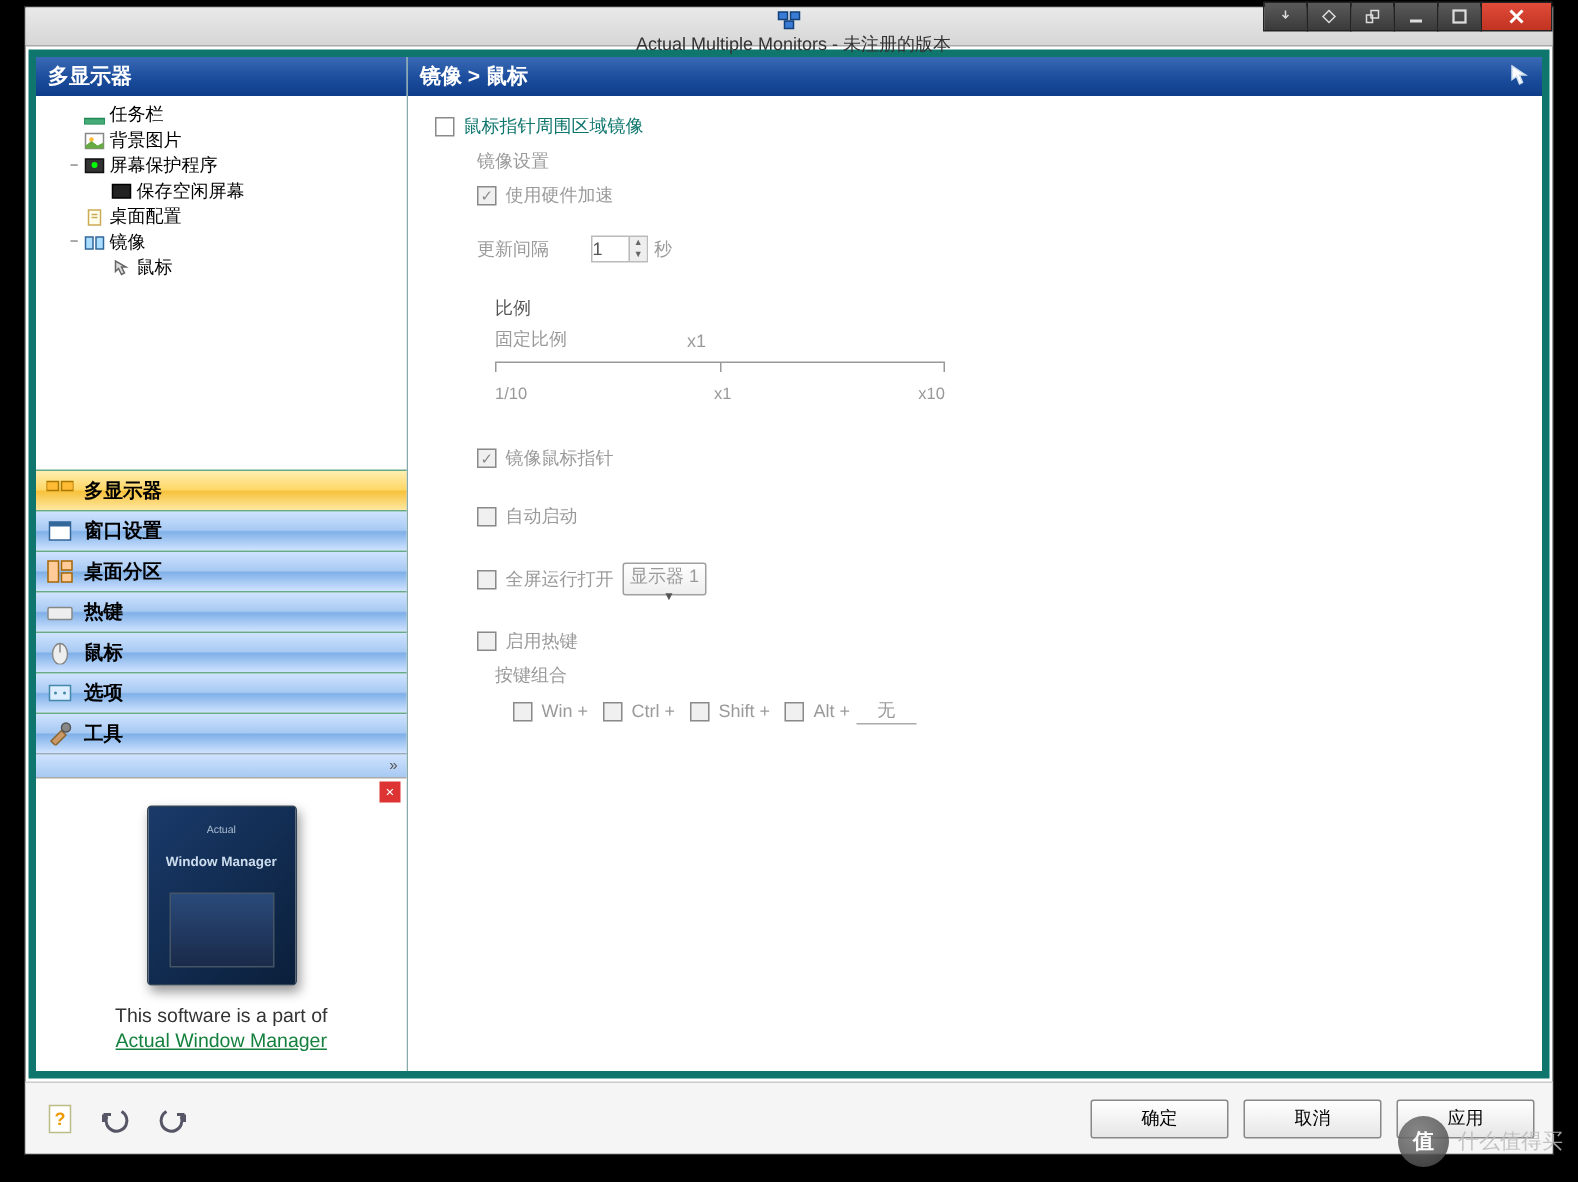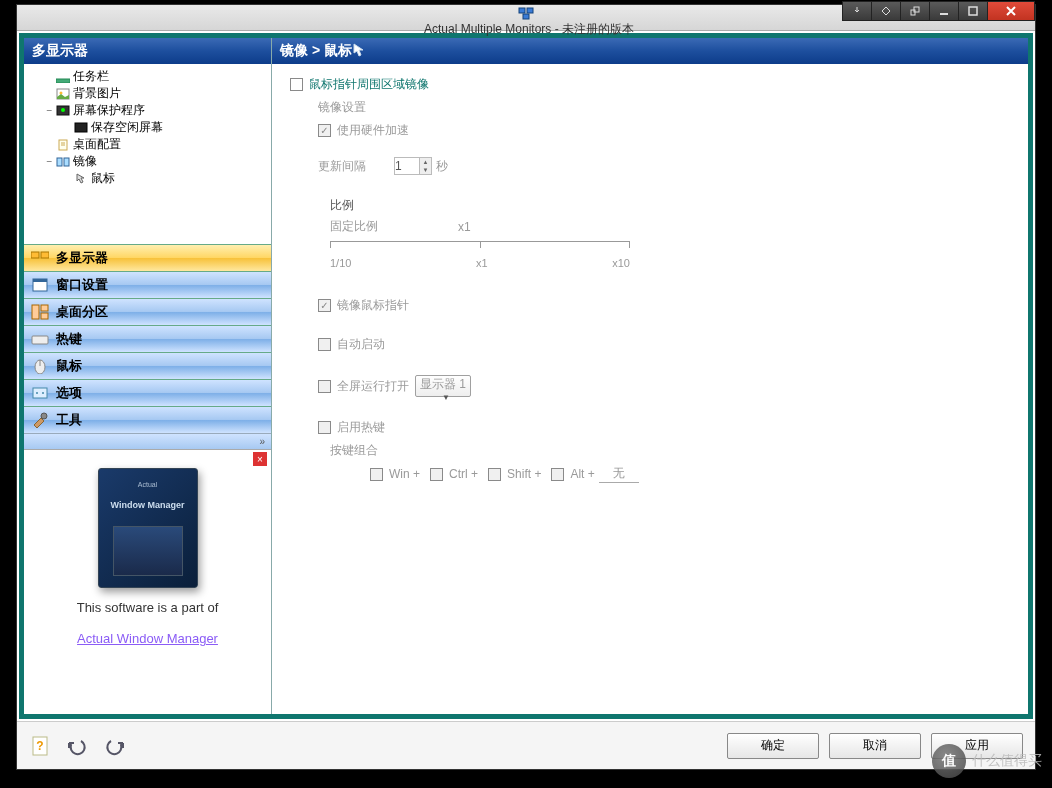--- a/index.html
+++ b/index.html
@@ -12,43 +12,43 @@
 .titlebar .title { font-size: 12px; color: #333; }
 .titlebar .controls { position: absolute; right: 0; top: -4px; display: flex; }
 .titlebar .ctrl { width: 30px; height: 20px; background: linear-gradient(to bottom,#5a5a5a,#3a3a3a); border: 1px solid #222; display: flex; align-items: center; justify-content: center; color: #eee; font-size: 10px; margin-left: -1px; }
 .titlebar .ctrl.close { width: 48px; background: linear-gradient(to bottom,#e04b3a,#c23321); }
 
 .body { flex: 1; display: flex; border: 5px solid #0f766e; margin: 2px; }
 
 .sidebar { width: 248px; display: flex; flex-direction: column; border-right: 1px solid #8aa; }
 .side-header { height: 26px; background: linear-gradient(to bottom,#3b6ab5,#1d4f9e 50%,#0d3c8a); color: #fff; font-size: 14px; font-weight: bold; display: flex; align-items: center; padding-left: 8px; }
 
-.tree { flex: 0 0 auto; height: 180px; background: #fff; font-size: 12px; padding: 4px 2px; overflow: auto; }
+.tree { flex: 0 0 auto; height: 249px; background: #fff; font-size: 12px; padding: 4px 2px; overflow: auto; }
 .tree-item { display: flex; align-items: center; height: 17px; cursor: default; }
 .tree-item .exp { width: 11px; text-align: center; color: #666; font-size: 10px; }
 .tree-item .ticon { width: 16px; height: 14px; margin-right: 2px; display: inline-flex; align-items: center; justify-content: center; }
 .tree-item .lbl { color: #000; }
 .tree-item.sel .lbl { }
 .ti1 { padding-left: 18px; }
 .ti2 { padding-left: 36px; }
 
 .cats { display: flex; flex-direction: column; }
 .cat { height: 27px; display: flex; align-items: center; padding-left: 6px; font-size: 13px; font-weight: bold; color: #000; background: linear-gradient(to bottom,#cfe3ff 0%,#a7c9f2 48%,#7fb0e8 52%,#cfe3ff 100%); border-top: 1px solid #6a8; cursor: pointer; }
 .cat.active { background: linear-gradient(to bottom,#ffefb0 0%,#ffd766 48%,#f7c23c 52%,#ffe8a0 100%); }
 .cat .cicon { width: 20px; height: 18px; margin-right: 6px; display: inline-flex; align-items: center; justify-content: center; }
 .cat-chevrons { height: 16px; background: linear-gradient(to bottom,#cfe3ff,#a7c9f2); display:flex; align-items:center; justify-content:flex-end; padding-right:6px; font-size:10px; color:#555; border-top:1px solid #9ab; }
 
 .promo { flex: 1; background: #fff; border-top: 1px solid #aaa; position: relative; display: flex; flex-direction: column; align-items: center; padding-top: 18px; }
 .promo .closex { position: absolute; right: 4px; top: 2px; width: 14px; height: 14px; background: #d33; color: #fff; font-size: 10px; display: flex; align-items: center; justify-content: center; cursor: pointer; }
 .promo .box { width: 100px; height: 120px; background: linear-gradient(135deg,#1a3a6a,#0a1f3a); border: 1px solid #345; border-radius: 3px; position: relative; display: flex; flex-direction: column; align-items: center; justify-content: center; color: #cde; font-size: 8px; padding: 4px; text-align: center; box-shadow: 2px 4px 8px rgba(0,0,0,.4); }
 .promo-text { font-size: 13px; color: #333; margin-top: 12px; }
-.promo-link { font-size: 13px; color: #8b5cf6; text-decoration: underline; margin-top: 16px; cursor: pointer; }
+.promo-link { font-size: 13px; color: #15803d; text-decoration: underline; margin-top: 2px; cursor: pointer; }
 
 .main { flex: 1; display: flex; flex-direction: column; background: #fff; }
-.main-header { height: 26px; background: linear-gradient(to bottom,#3b6ab5,#1d4f9e 50%,#0d3c8a); color: #fff; font-size: 14px; font-weight: bold; display: flex; align-items: center; padding: 0 8px; justify-content: flex-start; }
+.main-header { height: 26px; background: linear-gradient(to bottom,#3b6ab5,#1d4f9e 50%,#0d3c8a); color: #fff; font-size: 14px; font-weight: bold; display: flex; align-items: center; padding: 0 8px; justify-content: space-between; }
 .content { flex: 1; padding: 12px 18px; font-size: 12px; color: #555; overflow: auto; }
 .content.disabled .field { color: #9a9a9a; }
 .row { display: flex; align-items: center; margin-bottom: 6px; }
 .cb { width: 13px; height: 13px; border: 1px solid #8a8a8a; background: #fff; margin-right: 6px; display: inline-flex; align-items: center; justify-content: center; font-size: 10px; color: #888; }
 .cb.dis { background: #f0f0f0; }
 .indent1 { margin-left: 28px; }
 .indent2 { margin-left: 40px; }
 .lbl-main { color: #0f766e; }
 .field { color: #999; }
 .numbox { width: 38px; height: 18px; border: 1px solid #bbb; background: #fff; text-align: right; padding-right: 14px; position: relative; display: inline-flex; align-items: center; margin: 0 4px; }
@@ -347,21 +347,21 @@
           </span>
         </div>
         <div style="height:16px"></div>
         <div class="row indent1">
           <span class="cb dis"></span>
           <span class="field">启用热键</span>
         </div>
         <div class="row indent2">
             <span class="field">按键组合</span>
           </div>
-        <div class="row indent2" style="margin-left:80px;">
+        <div class="row indent2" style="margin-left:52px;">
           <span class="cb dis"></span>
             <span class="field">Win +</span>
           <span style="width:10px"></span>
           <span class="cb dis"></span>
             <span class="field">Ctrl +</span>
           <span style="width:10px"></span>
           <span class="cb dis"></span>
             <span class="field">Shift +</span>
           <span style="width:10px"></span>
           <span class="cb dis"></span>

